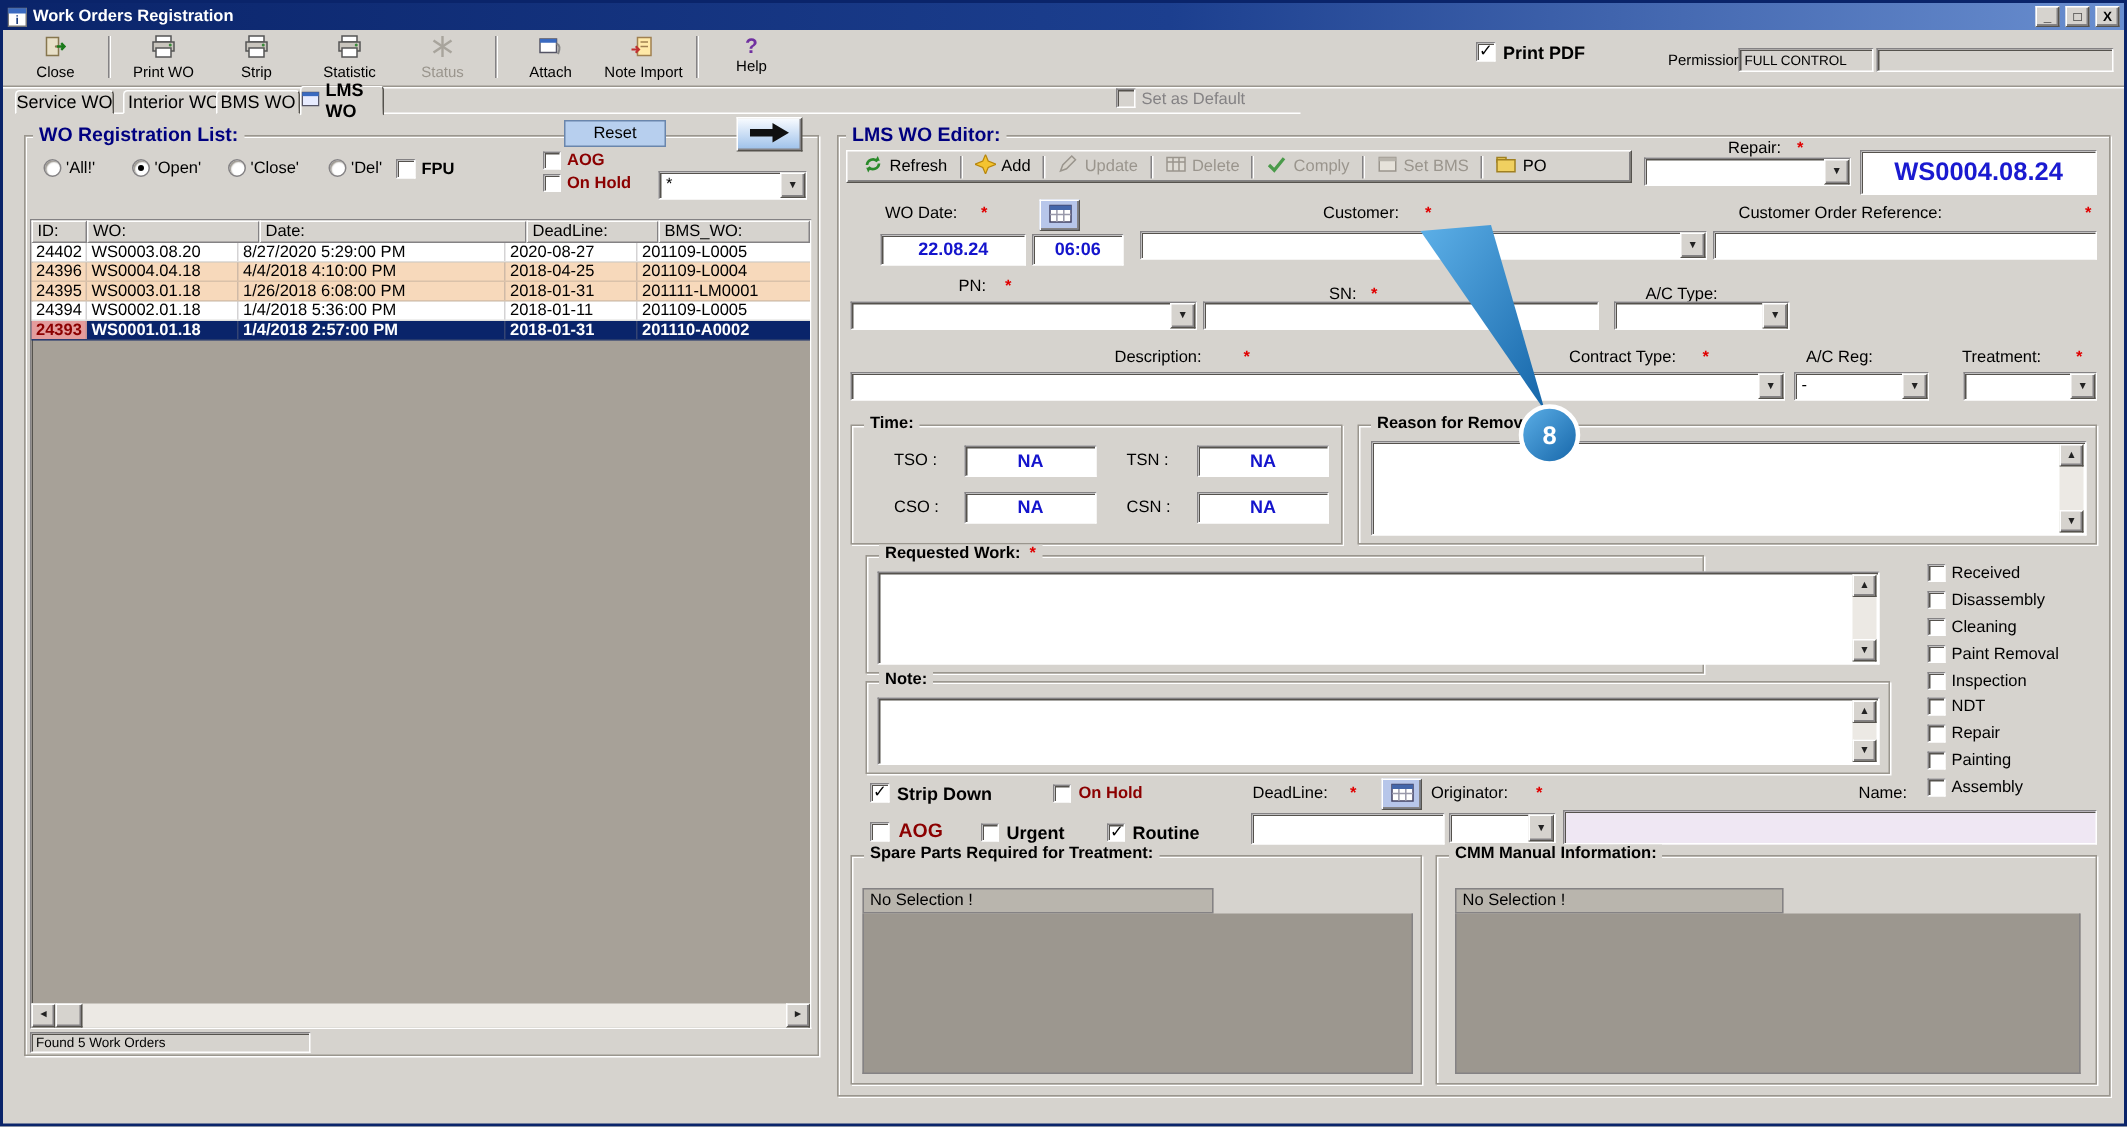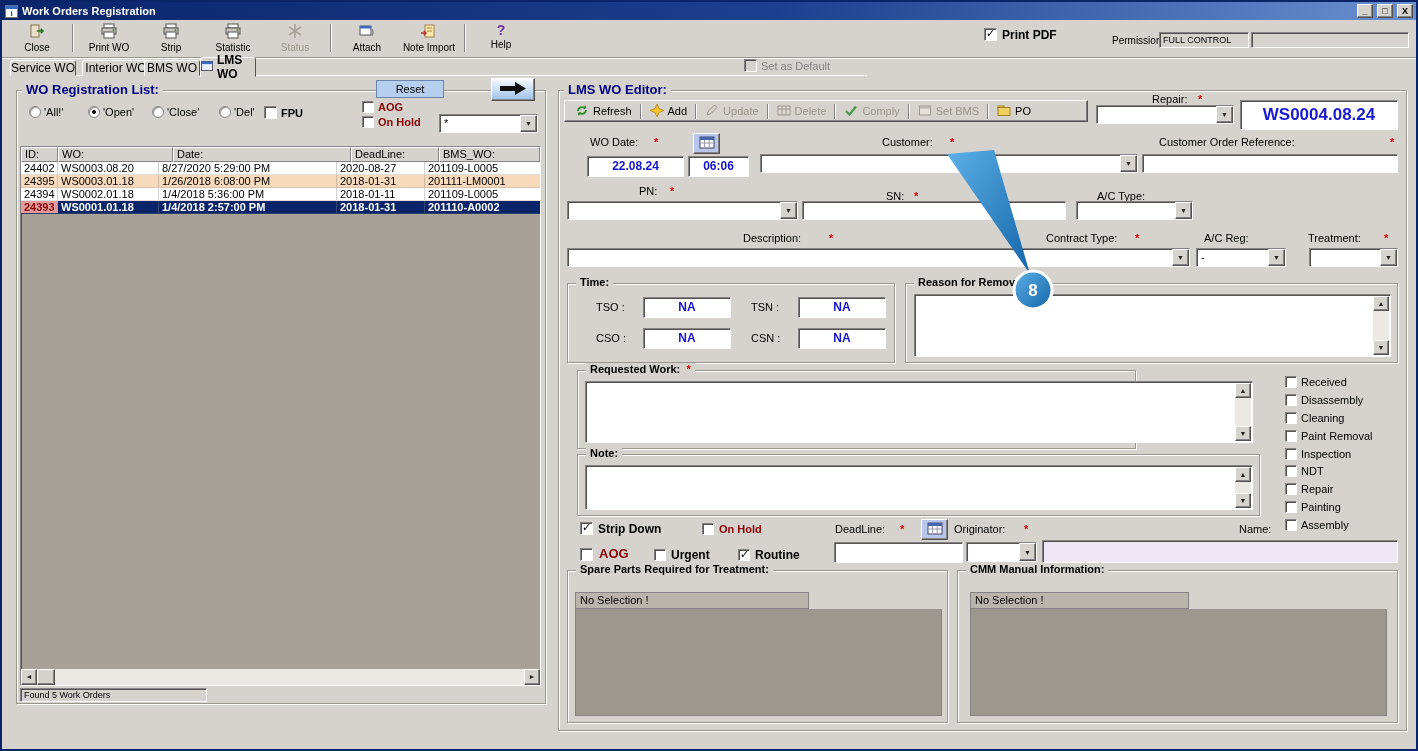--- a/index.html
+++ b/index.html
@@ -201,20 +201,27 @@
       <span class="hcell" style="flex:1;">BMS_WO:</span>
     </div>
     <div class="trow r-white">
       <span class="tcell idc" style="width:37px;">24402</span>
       <span class="tcell" style="width:101px;">WS0003.08.20</span>
       <span class="tcell" style="width:178px;">8/27/2020 5:29:00 PM</span>
       <span class="tcell" style="width:88px;">2020-08-27</span>
       <span class="tcell" style="flex:1;border-right:none;">201109-L0005</span>
     </div>
     <div class="trow r-peach">
+      <span class="tcell idc" style="width:37px;">24396</span>
+      <span class="tcell" style="width:101px;">WS0004.04.18</span>
+      <span class="tcell" style="width:178px;">4/4/2018 4:10:00 PM</span>
+      <span class="tcell" style="width:88px;">2018-04-25</span>
+      <span class="tcell" style="flex:1;border-right:none;">201109-L0004</span>
+    </div>
+    <div class="trow r-peach">
       <span class="tcell idc" style="width:37px;">24395</span>
       <span class="tcell" style="width:101px;">WS0003.01.18</span>
       <span class="tcell" style="width:178px;">1/26/2018 6:08:00 PM</span>
       <span class="tcell" style="width:88px;">2018-01-31</span>
       <span class="tcell" style="flex:1;border-right:none;">201111-LM0001</span>
     </div>
     <div class="trow r-white">
       <span class="tcell idc" style="width:37px;">24394</span>
       <span class="tcell" style="width:101px;">WS0002.01.18</span>
       <span class="tcell" style="width:178px;">1/4/2018 5:36:00 PM</span>

